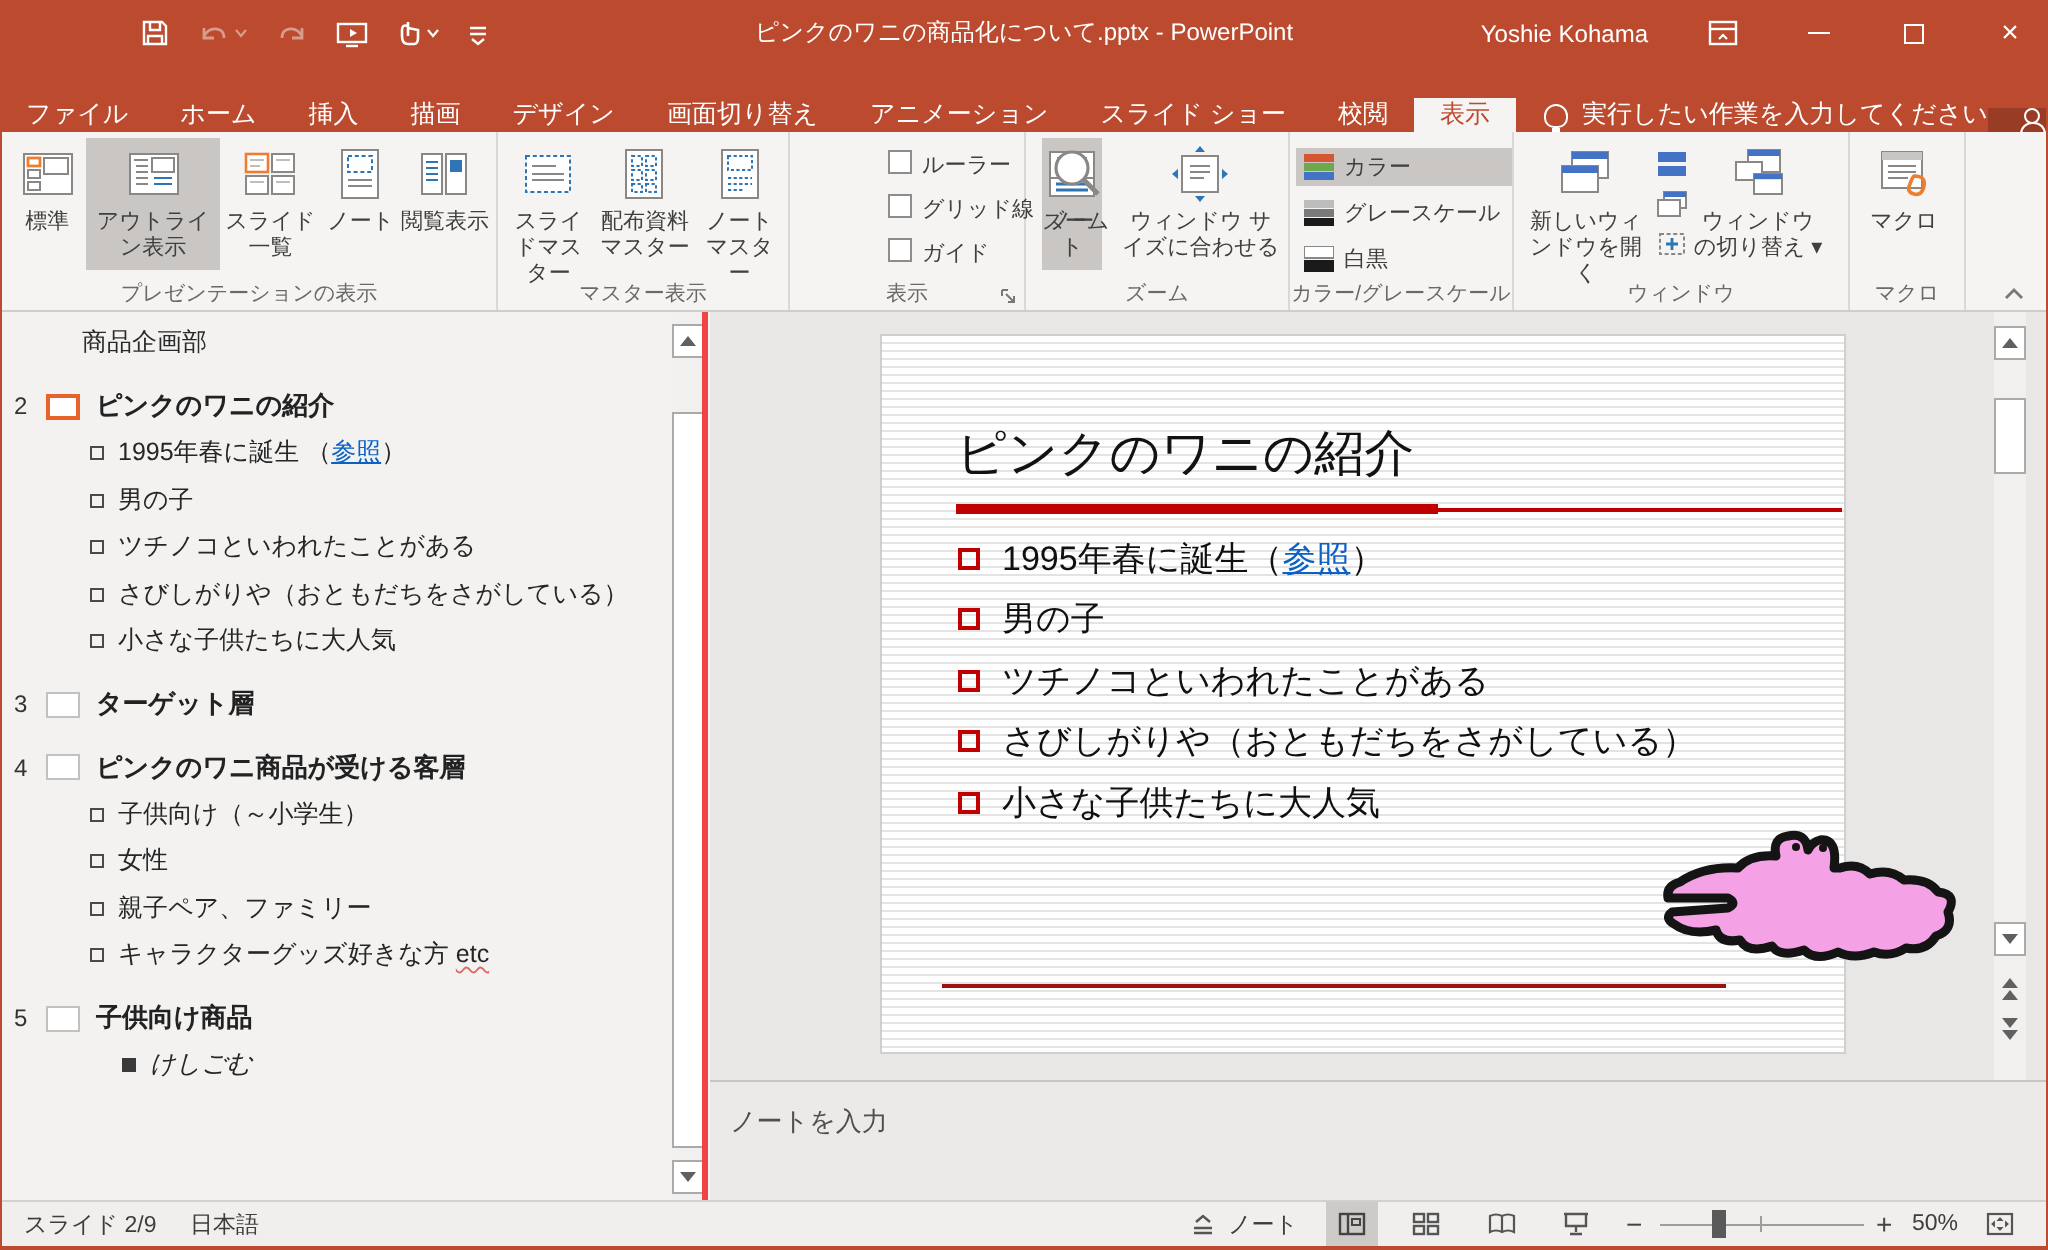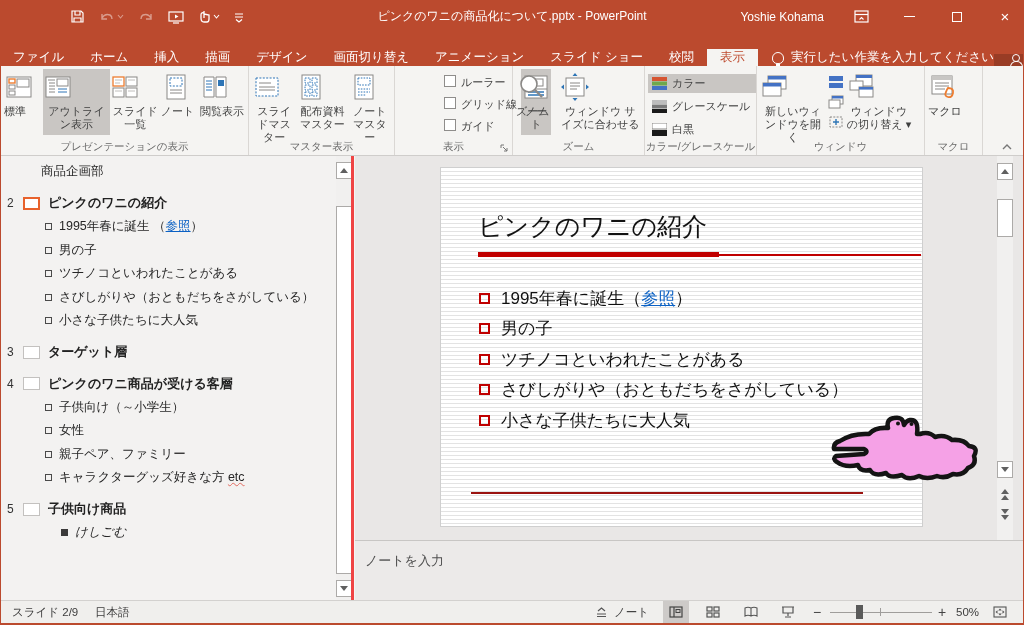--- a/index.html
+++ b/index.html
@@ -32,21 +32,21 @@
   .bulb:after{content:"";position:absolute;left:3px;bottom:-3px;width:4px;height:2px;background:#fff;}
   .share{margin-left:auto;background:rgba(0,0,0,.18);display:flex;align-items:center;gap:7px;color:#fff;font-size:12.5px;padding:0 16px;}
   .person{width:12px;height:12px;position:relative;}
   .person:before{content:"";position:absolute;left:2px;top:0;width:6px;height:6px;border:1.3px solid #fff;border-radius:50%;}
   .person:after{content:"";position:absolute;left:0;bottom:-1px;width:11px;height:5px;border:1.3px solid #fff;border-bottom:none;border-radius:6px 6px 0 0;}
 
   
   .ribbon{position:absolute;left:1px;top:66px;width:1022px;height:90px;background:#F5F4F2;border-bottom:1px solid #CFCDCB;display:flex;color:#444;}
   .rgroup{position:relative;border-right:1px solid #DAD7D4;padding:3px 3px 16px 3px;display:flex;align-items:flex-start;}
   .glabel{position:absolute;bottom:1px;left:0;right:0;text-align:center;font-size:10.5px;color:#696969;white-space:nowrap;}
-  .bigbtn{display:flex;flex-direction:column;align-items:flex-start;padding-top:3px;min-height:66px;border-radius:0;}
+  .bigbtn{display:flex;flex-direction:column;align-items:center;padding-top:3px;min-height:66px;border-radius:0;}
   .bigbtn .blabel{font-size:11px;line-height:13px;text-align:center;margin-top:3px;color:#3f3f3f;}
   .sel{background:#C9C6C3;}
   .ckcol{display:flex;flex-direction:column;justify-content:flex-start;gap:7px;padding:6px 4px 0 6px;}
   .ckrow{display:flex;gap:5px;font-size:11px;color:#3f3f3f;white-space:nowrap;margin-left:40px;}
   .ckbox{width:12px;height:12px;background:#fff;border:1px solid #8f8d8b;}
   .colcol{display:flex;flex-direction:column;gap:4px;padding-top:5px;}
   .colrow{display:flex;align-items:center;gap:5px;font-size:11px;color:#3f3f3f;padding:2px 6px 2px 4px;white-space:nowrap;}
   .ministack{display:flex;flex-direction:column;justify-content:flex-start;gap:6px;padding:6px 2px 0 2px;}
   .launcher{position:absolute;right:3px;bottom:2px;}
   .collapse{margin-left:auto;align-self:flex-end;padding:0 10px 4px 0;}
@@ -76,21 +76,21 @@
   .tri-d{width:0;height:0;border-left:4px solid transparent;border-right:4px solid transparent;border-top:5px solid #606060;}
   .dbl{display:flex;flex-direction:column;gap:1px;align-items:center;}
 
   .canvas{position:absolute;left:355px;top:156px;width:668px;height:384px;background:#E9E7E6;}
   .slide{position:absolute;left:85px;top:11px;width:483px;height:360px;border:1px solid #CFCFCF;
          background:repeating-linear-gradient(to bottom,#ffffff 0px,#ffffff 3px,#e3e3e3 3px,#e3e3e3 4px);}
   .s-title{position:absolute;left:37px;top:42px;font-size:25px;color:#121212;white-space:nowrap;}
   .s-rule{position:absolute;left:37px;top:84px;width:443px;height:6px;}
   .s-rule .thick{position:absolute;left:0;top:0;width:241px;height:5px;background:#C00000;}
   .s-rule .thin{position:absolute;left:241px;top:2px;width:202px;height:1.5px;background:#C00000;}
-  .s-bullets{position:absolute;left:38px;top:96px;margin-top:19px;}
+  .s-bullets{position:absolute;left:38px;top:96px;}
   .s-brow{display:flex;align-items:center;height:30.5px;}
   .s-bsq{width:11px;height:11px;border:2.4px solid #C00000;margin-right:11px;flex:none;}
   .s-btext{font-size:17px;color:#101010;white-space:nowrap;}
   .s-link{color:#0B61C4;text-decoration:underline;}
   .s-footerline{position:absolute;left:30px;top:324px;width:392px;height:2px;background:#9B1310;}
   .croc{position:absolute;left:476px;top:252px;z-index:5;}
 
   
   .notes{position:absolute;left:355px;top:540px;width:668px;height:60px;background:#ECEAE9;border-top:1px solid #C8C6C4;}
   .notes .ph{position:absolute;left:10px;top:11px;font-size:13px;color:#4f4f4f;}

